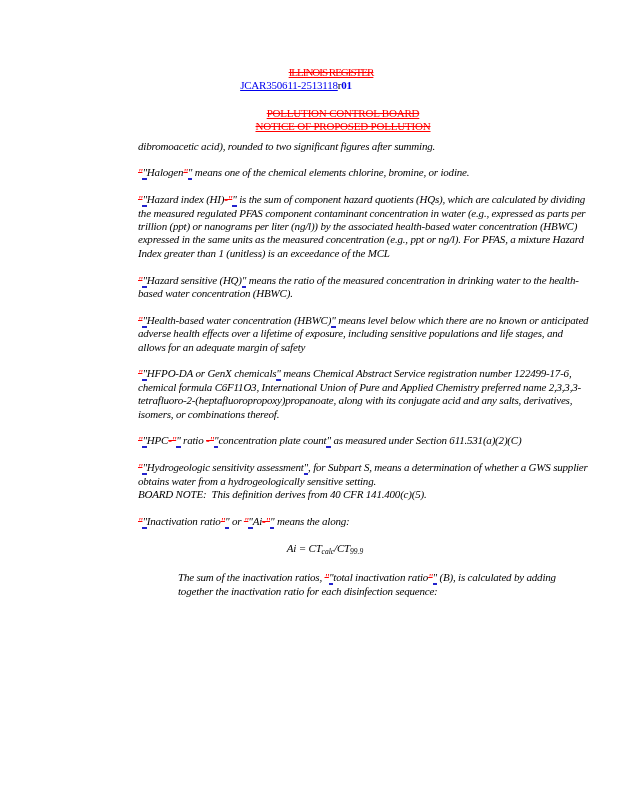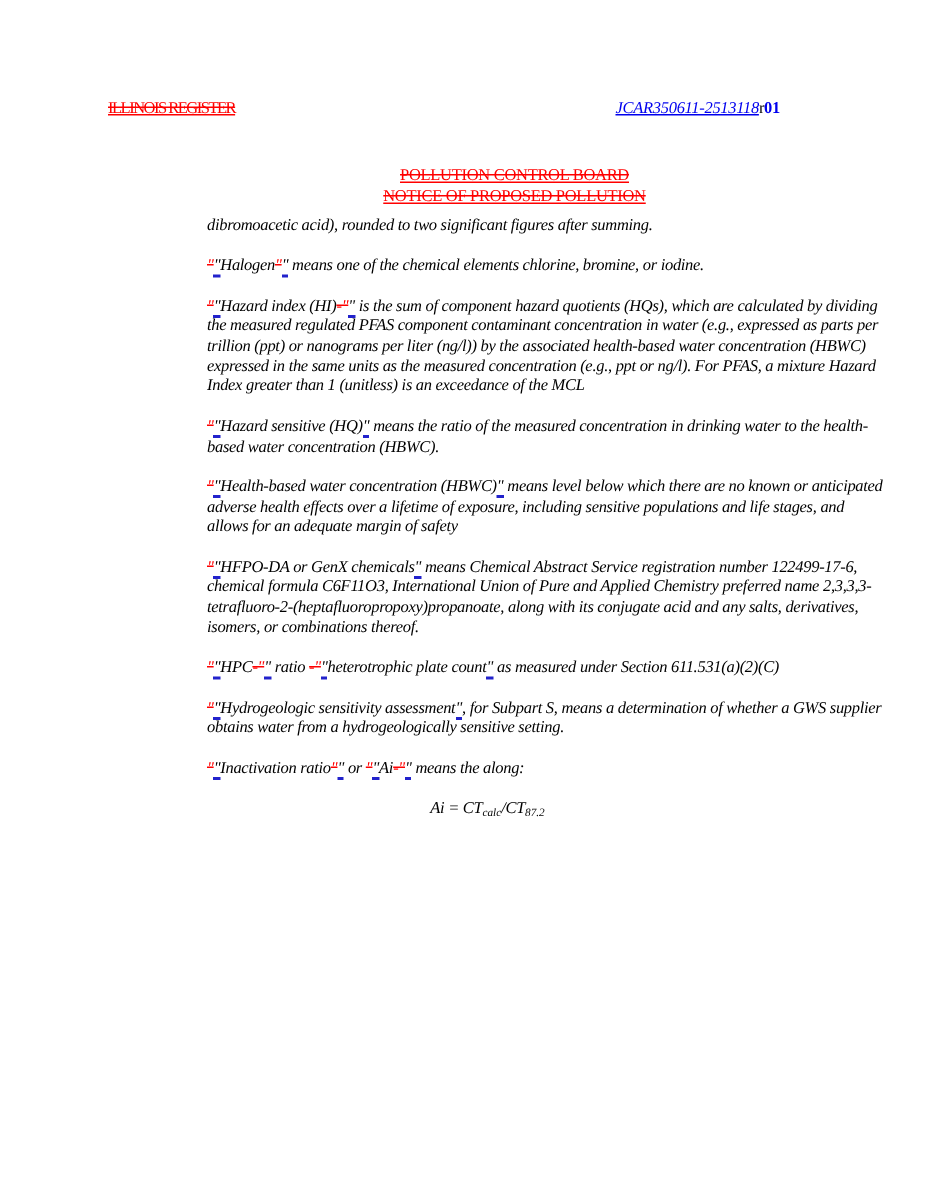--- a/index.html
+++ b/index.html
@@ -3,32 +3,32 @@
 <meta charset="utf-8">
 <style>
   html,body{margin:0;padding:0;}
   body{
     width:618px;height:800px;background:#ffffff;overflow:hidden;
     font-family:"Liberation Serif","DejaVu Serif",serif;
     font-size:11px;line-height:13.4px;color:#000;
     letter-spacing:-0.2px;
   }
   .page{padding:66px 28px 0 72px;}
-  .header-row{display:flex;justify-content:space-between;align-items:center;}
+  .header-row{display:flex;justify-content:space-between;align-items:center;flex-direction:column;}
   .register-title{
     color:#ff0000;
     text-decoration:underline line-through;
     letter-spacing:-1px;
   }
   .jcar{margin-right:70px;white-space:nowrap;}
-  .jcar-link{color:#0000ee;text-decoration:underline;cursor:pointer;font-style:italic;}
+  .jcar-link{color:#0000ee;text-decoration:underline;cursor:pointer;}
   .jcar-r{color:#000;}
   .jcar-num{color:#0000ee;font-weight:bold;}
   .titles{
-    text-align:center;margin-top:32px;position:relative;left:12px;
+    text-align:center;margin-top:14px;position:relative;left:12px;
     color:#ff0000;
   }
   .titles div{text-decoration:underline line-through;}
   .doc-body{margin-left:66px;margin-top:6px;}
   .para{margin:13.4px 0 0 0;font-style:italic;}
   .para.first{margin-top:5px;}
   .para.formula{text-align:center;margin-right:78px;}
   .para.indent{margin-left:40px;}
   .del{color:#ff0000;text-decoration:line-through;}
   .insq{border-bottom:2px solid #2222cc;padding-bottom:0px;}
@@ -48,18 +48,19 @@
     <div>NOTICE OF PROPOSED POLLUTION</div>
   </div>
 
   <div class="doc-body">
       <div class="para first"><span>dibromoacetic acid), rounded to two significant figures after summing.</span></div>
       <div class="para"><span class="del">"</span><span class="insq">"</span><span>Halogen</span><span class="del">"</span><span class="insq">"</span><span> means one of the chemical elements chlorine, bromine, or iodine.</span></div>
       <div class="para"><span class="del">"</span><span class="insq">"</span><span>Hazard index (HI)</span><span class="del">-"</span><span class="insq">"</span><span> is the sum of component hazard quotients (HQs), which are calculated by dividing the measured regulated PFAS component contaminant concentration in water (e.g., expressed as parts per trillion (ppt) or nanograms per liter (ng/l)) by the associated health-based water concentration (HBWC) expressed in the same units as the measured concentration (e.g., ppt or ng/l). For PFAS, a mixture Hazard Index greater than 1 (unitless) is an exceedance of the MCL</span></div>
       <div class="para"><span class="del">"</span><span class="insq">"</span><span>Hazard sensitive (HQ)</span><span class="insq">"</span><span> means the ratio of the measured concentration in drinking water to the health-based water concentration (HBWC).</span></div>
       <div class="para"><span class="del">"</span><span class="insq">"</span><span>Health-based water concentration (HBWC)</span><span class="insq">"</span><span> means level below which there are no known or anticipated adverse health effects over a lifetime of exposure, including sensitive populations and life stages, and allows for an adequate margin of safety</span></div>
       <div class="para"><span class="del">"</span><span class="insq">"</span><span>HFPO-DA or GenX chemicals</span><span class="insq">"</span><span> means Chemical Abstract Service registration number 122499-17-6, chemical formula C6F11O3, International Union of Pure and Applied Chemistry preferred name 2,3,3,3-tetrafluoro-2-(heptafluoropropoxy)propanoate, along with its conjugate acid and any salts, derivatives, isomers, or combinations thereof.</span></div>
-      <div class="para"><span class="del">"</span><span class="insq">"</span><span>HPC</span><span class="del">-"</span><span class="insq">"</span><span> ratio </span><span class="del">-"</span><span class="insq">"</span><span>heterotrophic plate count</span><span class="insq">"</span><span> as measured under Section 611.531(a)(2)(C)</span></div>
-      <div class="para"><span class="del">"</span><span class="insq">"</span><span>Hydrogeologic sensitivity assessment</span><span class="insq">"</span><span>, for Subpart S, means a determination of whether a GWS supplier obtains water from a hydrogeologically sensitive setting.</span><br></div>
+      <div class="para"><span class="del">"</span><span class="insq">"</span><span>HPC</span><span class="del">-"</span><span class="insq">"</span><span> ratio </span><span class="del">-"</span><span class="insq">"</span><span>concentration plate count</span><span class="insq">"</span><span> as measured under Section 611.531(a)(2)(C)</span></div>
+      <div class="para"><span class="del">"</span><span class="insq">"</span><span>Hydrogeologic sensitivity assessment</span><span class="insq">"</span><span>, for Subpart S, means a determination of whether a GWS supplier obtains water from a hydrogeologically sensitive setting.</span><br><span>BOARD NOTE:&nbsp; This definition derives from 40 CFR 141.400(c)(5).</span></div>
       <div class="para"><span class="del">"</span><span class="insq">"</span><span>Inactivation ratio</span><span class="del">"</span><span class="insq">"</span><span> or </span><span class="del">"</span><span class="insq">"</span><span>Ai</span><span class="del">-"</span><span class="insq">"</span><span> means the along:</span></div>
-      <div class="para formula"><span>Ai = CT</span><span class="sub">calc</span><span>/CT</span><span class="sub">87.2</span></div>
+      <div class="para formula"><span>Ai = CT</span><span class="sub">calc</span><span>/CT</span><span class="sub">99.9</span></div>
+      <div class="para indent"><span>The sum of the inactivation ratios, </span><span class="del">"</span><span class="insq">"</span><span>total inactivation ratio</span><span class="del">"</span><span class="insq">"</span><span> (B), is calculated by adding together the inactivation ratio for each disinfection sequence:</span></div>
     </div>
 </div>
 
 </body></html>

